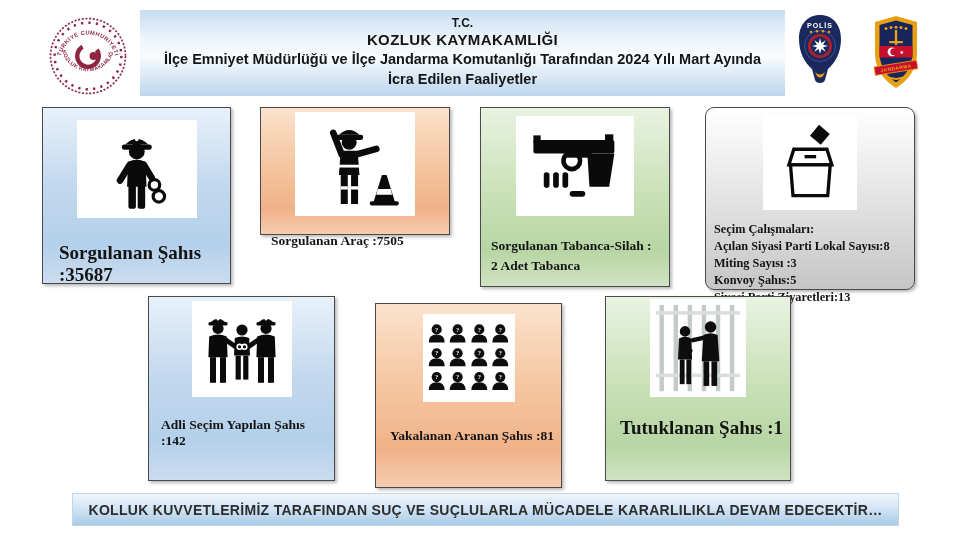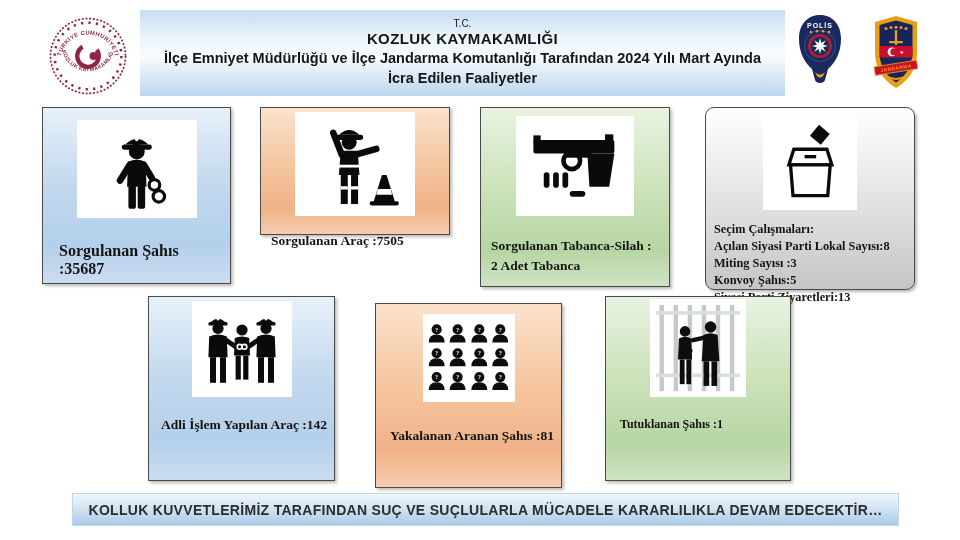--- a/index.html
+++ b/index.html
@@ -4,21 +4,21 @@
 <style>
   html,body{margin:0;padding:0;}
   body{width:960px;height:540px;background:#ffffff;position:relative;overflow:hidden;
        font-family:"Liberation Sans",sans-serif;}
   .stage{position:absolute;left:0;top:0;width:960px;height:540px;}
 
   
   .header-box{position:absolute;left:140px;top:10px;width:645px;height:86px;
     background:linear-gradient(180deg,#c7ddf1 0%,#eef6fb 35%,#f8fbfd 55%,#cfe2f3 85%,#bcd6ee 100%);
     display:flex;flex-direction:column;justify-content:center;text-align:center;color:#151515;}
-  .header-line1{font-size:10px;font-weight:normal;}
+  .header-line1{font-size:12px;font-weight:bold;}
   .header-line2{font-size:15px;font-weight:bold;letter-spacing:.4px;margin-top:1px;}
   .header-line3{font-size:14.5px;font-weight:bold;margin-top:2px;line-height:1.35;padding:0 10px;text-align:center;}
 
   .seal{position:absolute;left:49px;top:17px;width:78px;height:78px;}
   .police-emblem{position:absolute;left:795px;top:13px;width:50px;height:80px;}
   .jandarma-emblem{position:absolute;left:871px;top:15px;width:50px;height:76px;}
 
   
   .card{position:absolute;border:1px solid #4a4a4a;box-sizing:border-box;
         box-shadow:2px 2px 3px rgba(100,100,100,.45);}
@@ -39,27 +39,27 @@
   .plate svg{width:88%;height:90%;}
   .c1 .plate{width:120px;height:98px; margin-top:12px;}
   .c2 .plate{width:120px;height:104px;margin-top:4px;}
   .c3 .plate{width:118px;height:100px;margin-top:8px;}
   .c4 .plate{width:94px; height:94px; margin-top:8px;}
   .c5 .plate{width:100px;height:96px; margin-top:4px;}
   .c6 .plate{width:92px; height:88px; margin-top:10px;}
   .c7 .plate{width:96px; height:98px; margin-top:2px;}
 
   .card-label{font-family:"Liberation Serif","DejaVu Serif",serif;font-weight:bold;color:#141414;}
-  .c1 .card-label{margin:24px 6px 0 16px;font-size:16px;}
+  .c1 .card-label{margin:24px 6px 0 16px;font-size:19px;}
   .c2 .card-label{margin:15px 4px 0 10px;font-size:13.5px;line-height:1.5;}
   .c3 .card-label{margin:20px 4px 0 10px;font-size:13.5px;line-height:1.5;}
   .c4 .card-label{margin:11px 2px 0 8px; font-size:12.3px;line-height:1.38;}
   .c5 .card-label{margin:20px 4px 0 12px;font-size:13.5px;}
   .c6 .card-label{margin:26px 4px 0 14px;font-size:13.5px;}
-  .c7 .card-label{margin:20px 4px 0 14px;font-size:12px;}
+  .c7 .card-label{margin:20px 4px 0 14px;font-size:19px;}
 
   
   .footer-box{position:absolute;left:72px;top:493px;width:825px;height:31px;
     background:linear-gradient(180deg,#eff6fc 0%,#d7e7f6 40%,#a9cbe8 100%);
     border:1px solid #c2d6ea;display:flex;align-items:center;justify-content:center;
     font-size:14px;font-weight:bold;color:#2d2d2d;letter-spacing:.3px;}
 </style>
 </head>
 <body>
 
@@ -243,21 +243,21 @@
 
           <circle cx="55" cy="24" r="7"></circle>
           <path d="M46 34 Q55 30 64 34 L65 56 L45 56 Z"></path>
           <rect x="47" y="56" width="6.5" height="30"></rect>
           <rect x="56.5" y="56" width="6.5" height="30"></rect>
           <circle cx="52" cy="45" r="3" fill="none" stroke="#ffffff" stroke-width="2"></circle>
           <circle cx="58" cy="45" r="3" fill="none" stroke="#ffffff" stroke-width="2"></circle>
         </g>
       </svg>
     </div>
-    <div class="card-label">Adli İşlem Yapılan Araç :142</div>
+    <div class="card-label">Adli Seçim Yapılan Şahıs :142</div>
   </div>
 
   <div class="card peach c6">
     <div class="plate">
       <svg viewBox="0 0 112 94">
         <defs>
           <g id="bust-sym">
             <circle cx="12" cy="8" r="7" fill="#0d0d0d"></circle>
             <path d="M1 26 Q1 15 12 15 Q23 15 23 26 Z" fill="#0d0d0d"></path>
             <text x="12" y="11" text-anchor="middle" font-size="9" fill="#ffffff" font-family="Liberation Serif, serif" font-weight="bold">?</text>

